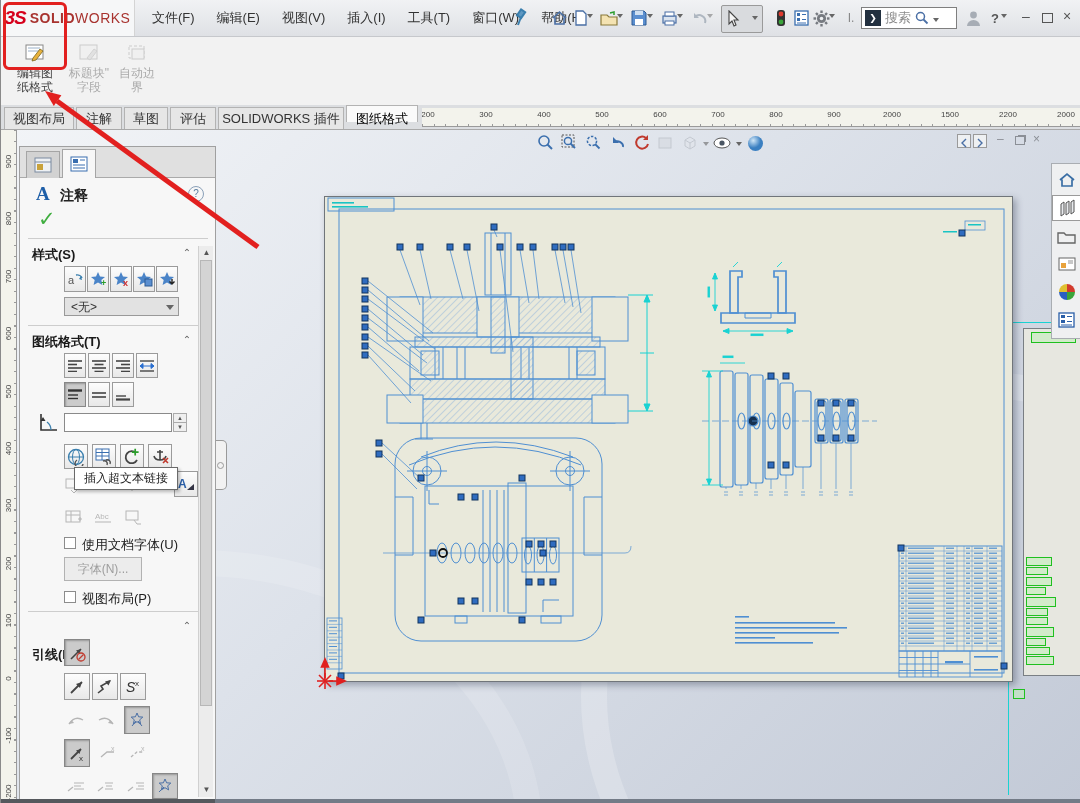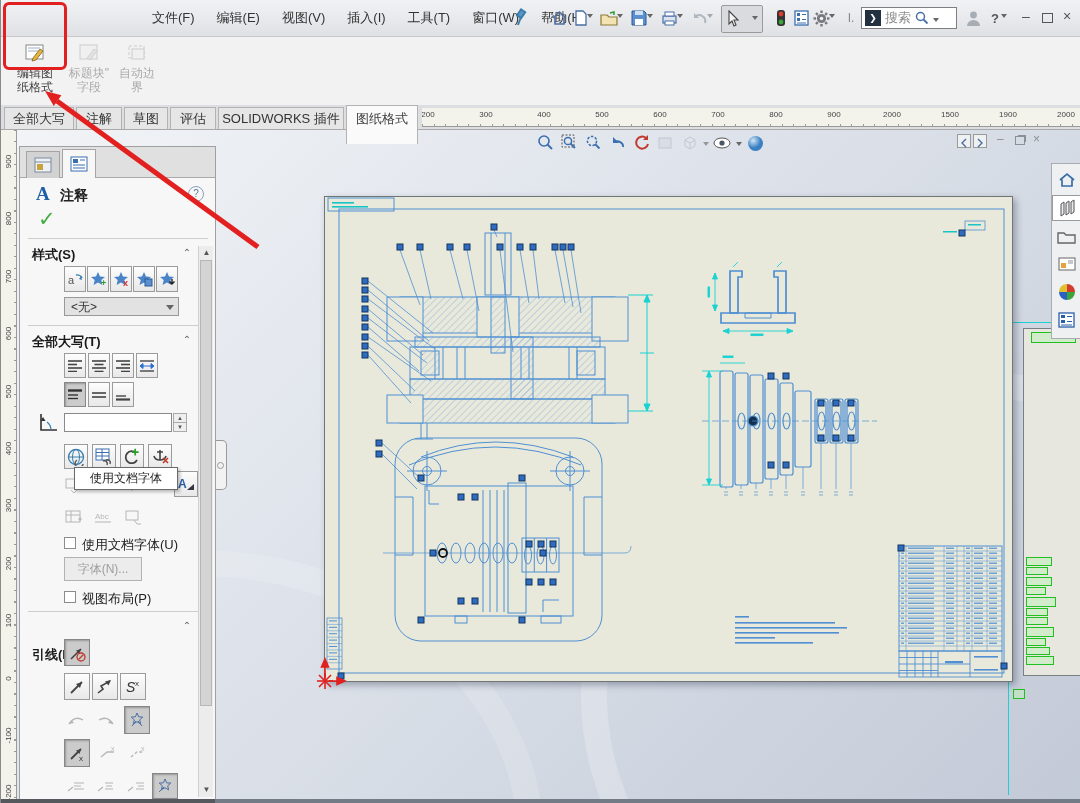--- a/index.html
+++ b/index.html
@@ -31,21 +31,21 @@
   #ribbon{left:0;top:37px;width:1080px;height:68px;background:#f2f2f2;border-bottom:1px solid #d2d2d2;}
   .rbtn{position:absolute;top:5px;height:58px;display:flex;flex-direction:column;align-items:center;
     font-size:12px;color:#444;line-height:14px;text-align:center;}
   .rbtn .ric{width:22px;height:22px;margin-bottom:2px;}
   .rbtn.disabled{opacity:.42;}
   #redbox{left:2px;top:2px;width:58px;height:62px;border:3px solid #e2201f;border-radius:6px;z-index:30;}
   
   #tabstrip{left:0;top:105px;width:1080px;height:25px;background:#dcdee1;border-bottom:1px solid #a9a9a9;box-sizing:border-box;}
   .tab{position:absolute;top:2px;height:22px;line-height:22px;padding:0 12px;font-size:13px;color:#333;
     background:#e6e6e6;border:1px solid #b3b3b3;border-bottom:none;box-sizing:border-box;}
-  .tab.active{background:#fafafa;top:0;height:39px;line-height:25px;z-index:5;color:#404040;}
+  .tab.active{background:#fafafa;top:0;height:17px;line-height:25px;z-index:5;color:#000000;}
   #hruler{left:421px;top:108px;width:659px;height:19px;background:#f3f3ec;border-bottom:1px solid #9a9a9a;
     box-sizing:border-box;overflow:hidden;
     background-image:repeating-linear-gradient(90deg,#9a9a9a 0 1px,transparent 1px 11.6px);
     background-size:100% 3px;background-position:0 16px;background-repeat:no-repeat;}
   .hr-num{position:absolute;top:2px;font-size:8px;color:#444;width:24px;text-align:center;}
   
   #graphics{left:0;top:130px;width:1080px;height:669px;overflow:hidden;
     background:linear-gradient(135deg,#f2f4f7 0%,#dde2ea 45%,#c3cad7 100%);}
   .swirl{position:absolute;border-radius:50%;border:26px solid rgba(255,255,255,.22);}
   #vruler{left:0;top:0;width:16px;height:669px;background:#f3f3ec;border-right:1px solid #9a9a9a;box-sizing:border-box;
@@ -114,20 +114,24 @@
   #bottomstrip .dkr{position:absolute;left:0;top:0;width:214px;height:4px;background:#55585d;}
   #redarrow{left:0;top:0;width:1080px;height:803px;z-index:60;pointer-events:none;}
   .pin-ic{position:absolute;left:512px;top:8px;}
 </style>
 </head>
 <body>
 
 <div id="app">
 
   <div class="abs" id="titlebar">
+    <div class="abs" id="logoarea">
+      <span class="logo-mark">3S</span>
+      <span><span class="logo-bold">SOLID</span><span class="logo-rest">WORKS</span></span>
+    </div>
     <div class="abs" id="menubar" style="left:140px;top:0;"><span class="menu-item">文件(F)</span><span class="menu-item">编辑(E)</span><span class="menu-item">视图(V)</span><span class="menu-item">插入(I)</span><span class="menu-item">工具(T)</span><span class="menu-item">窗口(W)</span><span class="menu-item">帮助(H)</span></div>
     <span class="pin-ic">
       <svg width="16" height="18">
           <g stroke="#3a7fae" stroke-width="2" fill="#5e98c2">
             <rect x="6" y="2" width="5" height="7" transform="rotate(35 8 5)"></rect>
             <line x1="8" y1="9" x2="5" y2="17"></line>
           </g>
         </svg>
     </span>
 
@@ -261,39 +265,39 @@
             <rect x="3" y="4" width="15" height="12" fill="none" stroke="#999" stroke-dasharray="3 2"></rect>
             <rect x="6" y="7" width="12" height="10" fill="#eee" stroke="#999"></rect>
           </svg></span>
       <span>自动边</span>
       <span>界</span>
     </div>
   </div>
   <div class="abs" id="redbox"></div>
 
   <div class="abs" id="tabstrip">
-      <span class="tab" style="left: 3px; width: 70px; text-align: center; padding: 0px;">全部大写</span>
+      <span class="tab" style="left: 3px; width: 70px; text-align: center; padding: 0px;">视图布局</span>
       <span class="tab" style="left: 75px; width: 46px; text-align: center; padding: 0px;">注解</span>
       <span class="tab" style="left: 123px; width: 44px; text-align: center; padding: 0px;">草图</span>
       <span class="tab" style="left: 169px; width: 46px; text-align: center; padding: 0px;">评估</span>
       <span class="tab" style="left: 217px; width: 126px; text-align: center; padding: 0px;">SOLIDWORKS 插件</span>
       <span class="tab active" style="left: 345px; width: 72px; text-align: center; padding: 0px;">图纸格式</span>
     </div>
   <div class="abs" id="hruler">
       <span class="hr-num" style="left: -6px;">200</span>
       <span class="hr-num" style="left: 52px;">300</span>
       <span class="hr-num" style="left: 110px;">400</span>
       <span class="hr-num" style="left: 168px;">500</span>
       <span class="hr-num" style="left: 226px;">600</span>
       <span class="hr-num" style="left: 284px;">700</span>
       <span class="hr-num" style="left: 342px;">800</span>
       <span class="hr-num" style="left: 400px;">900</span>
       <span class="hr-num" style="left: 458px;">2000</span>
       <span class="hr-num" style="left: 516px;">1500</span>
-      <span class="hr-num" style="left: 574px;">1900</span>
+      <span class="hr-num" style="left: 574px;">2200</span>
       <span class="hr-num" style="left: 632px;">2000</span>
     </div>
 
   <div class="abs" id="graphics">
     <div class="swirl" style="left:580px;top:240px;width:700px;height:600px;"></div>
     <div class="swirl" style="left:-150px;top:420px;width:640px;height:520px;border-color:rgba(255,255,255,.15);"></div>
 
     <div class="abs" id="vruler">
         <span class="vr-num" style="top: 27px;">900</span>
         <span class="vr-num" style="top: 84.4px;">800</span>
@@ -970,21 +974,21 @@
         </span>
       <span class="pbtn" style="left:136px;top:119px;height:26px">
           <svg width="17" height="16">
             <path d="M8,1 l2,4.5 5,.4 -3.7,3.2 1.1,4.9 -4.4,-2.6 -4.4,2.6 1.1,-4.9 -3.7,-3.2 5,-.4 z" fill="#4a84c8"></path>
             <path d="M13,8 v5 m-2.5,-2.5 l2.5,2.5 l2.5,-2.5" stroke="#222" stroke-width="1.4" fill="none"></path>
           </svg>
         </span>
       <div id="pm-dropdown"><span>&lt;无&gt;</span><span class="dcaret"></span></div>
       <div class="divider" style="top:178px"></div>
 
-      <span class="sec-header" style="top:186px">全部大写(T)</span>
+      <span class="sec-header" style="top:186px">图纸格式(T)</span>
       <span class="sec-caret" style="top:187px">⌃</span>
       <span class="pbtn" style="left:44px;top:206px">
           <svg width="15" height="13">
             <g stroke="#444" stroke-width="1.6">
               <line x1="0" y1="2" x2="14" y2="2"></line>
               <line x1="0" y1="5.5" x2="9" y2="5.5"></line>
               <line x1="0" y1="9" x2="14" y2="9"></line>
               <line x1="0" y1="12.5" x2="9" y2="12.5"></line>
             </g>
           </svg>
@@ -1098,21 +1102,21 @@
           <svg width="14" height="14">
             <path d="M7,1 v12 M2,4 l4,3 -4,3 z M12,4 l-4,3 4,3 z" stroke="#555" fill="none"></path>
           </svg>
         </span>
       <span class="pbtn" style="left:154px;top:324px;width:24px;height:26px">
           <svg width="18" height="16">
             <text x="1" y="12" font-size="12" font-weight="bold" fill="#2a5fa8">A</text>
             <path d="M10,14 l7,-6 v6 z" fill="#334"></path>
           </svg>
         </span>
-      <div id="tooltip">使用文档字体</div>
+      <div id="tooltip">插入超文本链接</div>
 
       <span class="gicon" style="left:42px;top:358px">
           <svg width="18" height="16">
             <rect x="1" y="2" width="14" height="11" fill="none" stroke="#555"></rect>
             <line x1="1" y1="6" x2="15" y2="6" stroke="#555"></line>
             <line x1="6" y1="2" x2="6" y2="13" stroke="#555"></line>
             <path d="M13,10 h4 m-2,-2 v4" stroke="#555"></path>
           </svg>
         </span>
       <span class="gicon" style="left:72px;top:358px">

